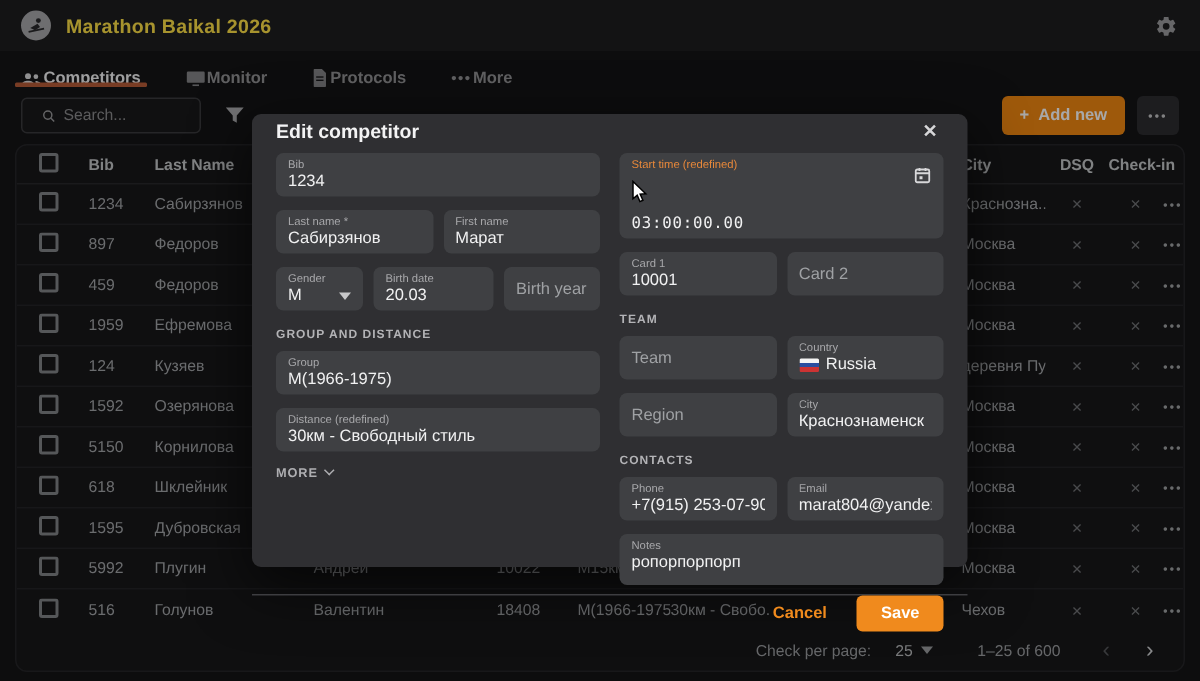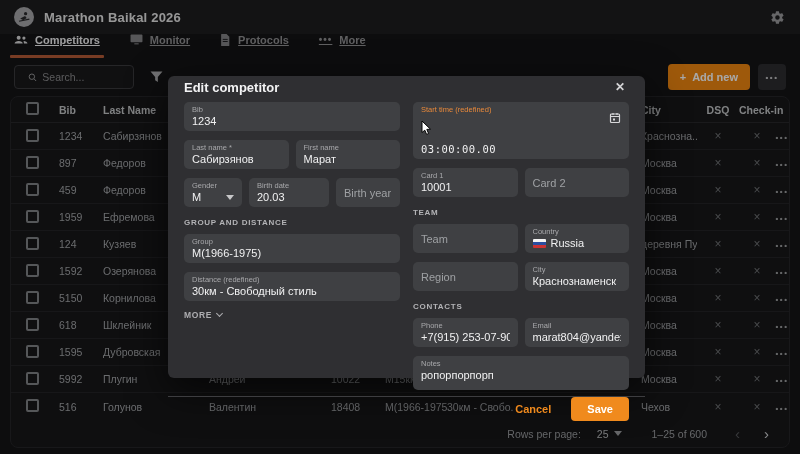--- a/index.html
+++ b/index.html
@@ -6,26 +6,26 @@
   html,body { width: 800px; height: 454px; overflow: hidden; }
   body {
     background: #141416;
     font-family: "Liberation Sans", sans-serif;
     color: #e6e6e6;
     position: relative;
   }
   
   .appbar { height: 34px; display: flex; align-items: center; padding: 0 14px; background: #1d1d1f; }
   .logo { width: 20px; height: 20px; border-radius: 50%; background: #a7a7aa; display: flex; align-items: center; justify-content: center; margin-right: 10px; flex: none; }
-  .app-title { font-size: 13px; font-weight: bold; color: #e5e5e5; letter-spacing: .2px; }
+  .app-title { font-size: 13px; font-weight: bold; color: #fde047; letter-spacing: .2px; }
   .appbar .spacer, .toolbar .spacer { flex: 1; }
   .gear { color: #9c9c9e; width: 18px; height: 18px; display: flex; align-items: center; justify-content: center; cursor: pointer; }
   
   .tabs { height: 24px; display: flex; align-items: stretch; padding: 0 12px; gap: 26px; background: #141416; }
-  .tab { display: flex; align-items: flex-start; gap: 7px; color: #929294; font-size: 11px; font-weight: bold; position: relative; padding: 0 2px; cursor: pointer; text-decoration: underline; }
+  .tab { display: flex; align-items: flex-end; gap: 1px; color: #929294; font-size: 11px; font-weight: bold; position: relative; padding: 0 2px; cursor: pointer; }
   .tab svg { opacity: .9; }
   .tab.active { color: #f0f0f1; }
   .tab.active::after { content: ""; position: absolute; left: -2px; right: -2px; bottom: 0; height: 3px; background: #b65c38; border-radius: 1px; }
   .dots-ic { letter-spacing: 1px; font-size: 10px; font-weight: bold; }
   
   .toolbar { height: 38px; display: flex; align-items: center; padding: 0 14px; }
   .searchbox { width: 120px; height: 24px; border: 1px solid #3a3a3d; border-radius: 4px; background: #19191b; display: flex; align-items: center; padding: 0 13px; gap: 5px; }
   .searchbox input { background: transparent; border: 0; outline: none; color: #cfcfcf; font-size: 10.5px; width: 100%; font-family: "Liberation Sans", sans-serif; }
   .searchbox input::placeholder { color: #8c8c8e; }
   .iconbtn { width: 28px; height: 24px; display: flex; align-items: center; justify-content: center; margin-left: 8px; border-radius: 4px; cursor: pointer; color: #aeaeb0; }
@@ -335,21 +335,21 @@
         <div class="cell c-distance">30км - Свобо...</div>
         <div class="cell c-team"></div>
         <div class="cell c-country">Russia</div>
         <div class="cell c-city">Чехов</div>
         <div class="cell c-dsq"><span class="xmark">×</span></div>
         <div class="cell c-checkin"><span class="xmark">×</span></div>
         <div class="cell c-menu"><span class="kebab-cell">•••</span></div>
       </div>
     </div>
   <div class="tfoot">
-    <span>Rows per page:</span>
+    <span>Check per page:</span>
     <span class="rpp-select">
       <span>25</span>
       <span class="caret-down"></span>
     </span>
     <span class="pg-range">1–25 of 600</span>
     <span class="pg-arrow disabled">‹</span>
     <span class="pg-arrow">›</span>
   </div>
 </div>
 

